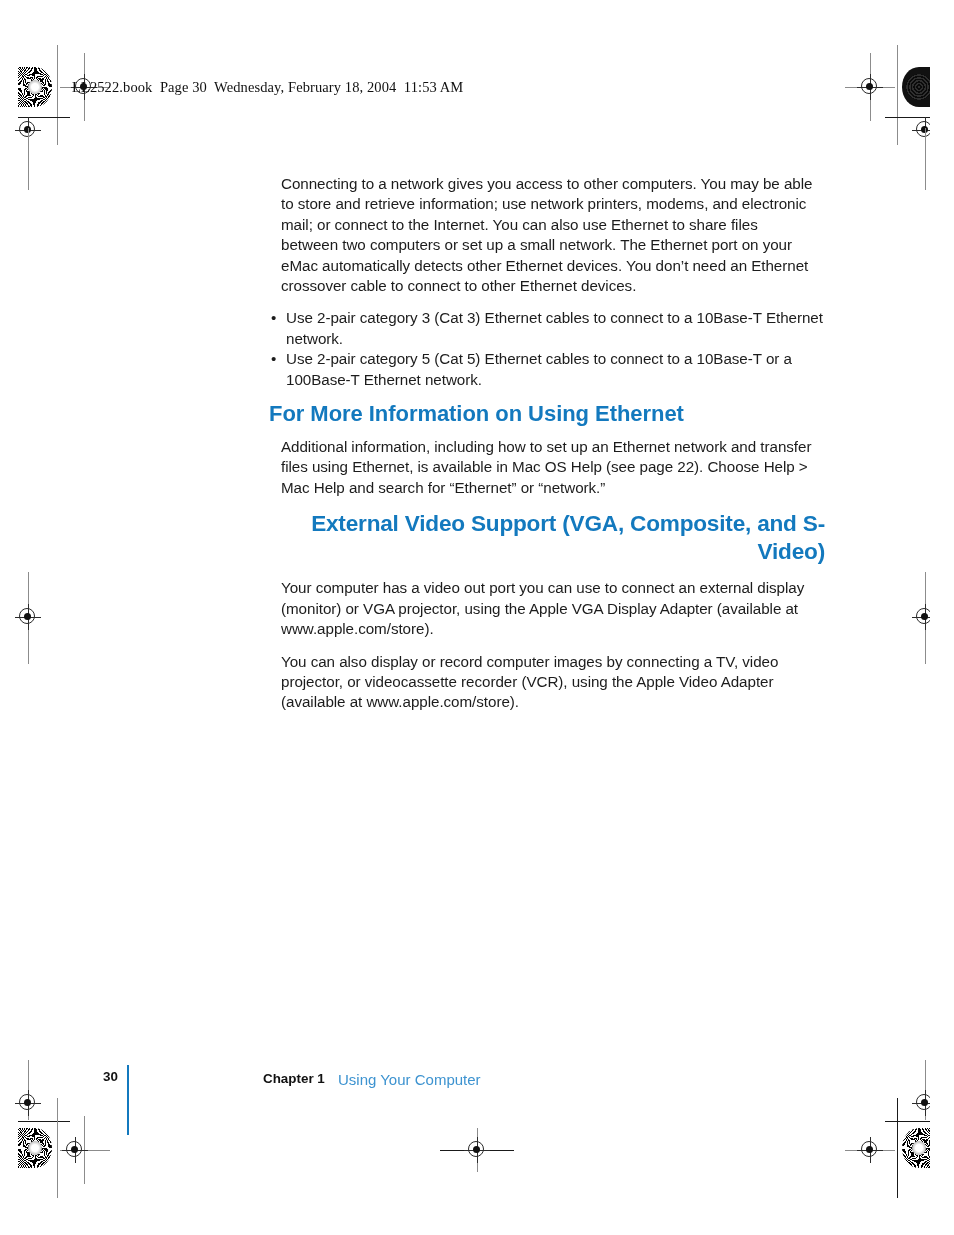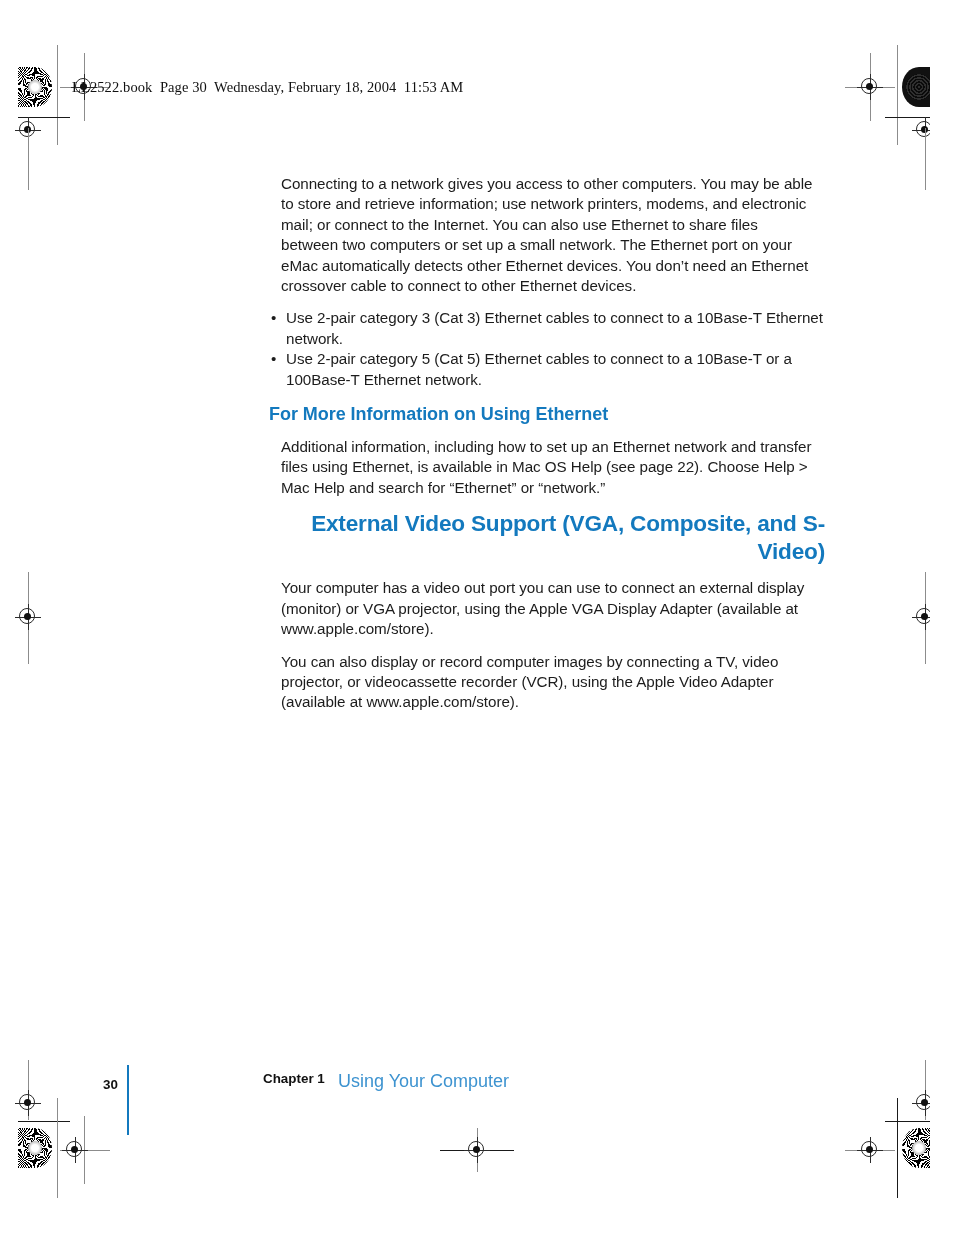--- a/index.html
+++ b/index.html
@@ -138,21 +138,21 @@
     letter-spacing: -0.05px;
   }
   .bullets li .bullet-dot {
     position: absolute;
     left: 2px;
     top: 0;
     color: #1c1c1c;
   }
   h3.sub {
     margin: 13px 0 0 0;
-    font-size: 18px;
+    font-size: 22px;
     font-weight: bold;
     line-height: 22px;
     color: #1379be;
     letter-spacing: -0.05px;
   }
   h2.section {
     margin: 0;
     font-size: 22.6px;
     font-weight: bold;
     line-height: 28px;
@@ -167,21 +167,21 @@
   .footer {
     position: absolute;
     left: 0;
     top: 1069px;
     width: 954px;
     height: 30px;
   }
   .folio {
     position: absolute;
     left: 103px;
-    top: 8px;
+    top: 0;
     font-size: 13.4px;
     font-weight: bold;
     color: #111111;
   }
   .folio-rule {
     position: absolute;
     left: 127px;
     top: -4px;
     width: 2px;
     height: 70px;
@@ -192,21 +192,21 @@
     left: 263px;
     top: 2px;
     font-size: 13.4px;
     font-weight: bold;
     color: #111111;
   }
   .footer-title {
     position: absolute;
     left: 338px;
     top: 2px;
-    font-size: 18px;
+    font-size: 15px;
     color: #3d93d0;
   }
 </style>
 </head>
 <body>
 
 <div id="page">
 
   <div class="rosette light clipL" style="left:18px; top:67px;"></div>
   <div class="crop-line" style="left:57px; top:45px; width:1px; height:100px;"></div>

